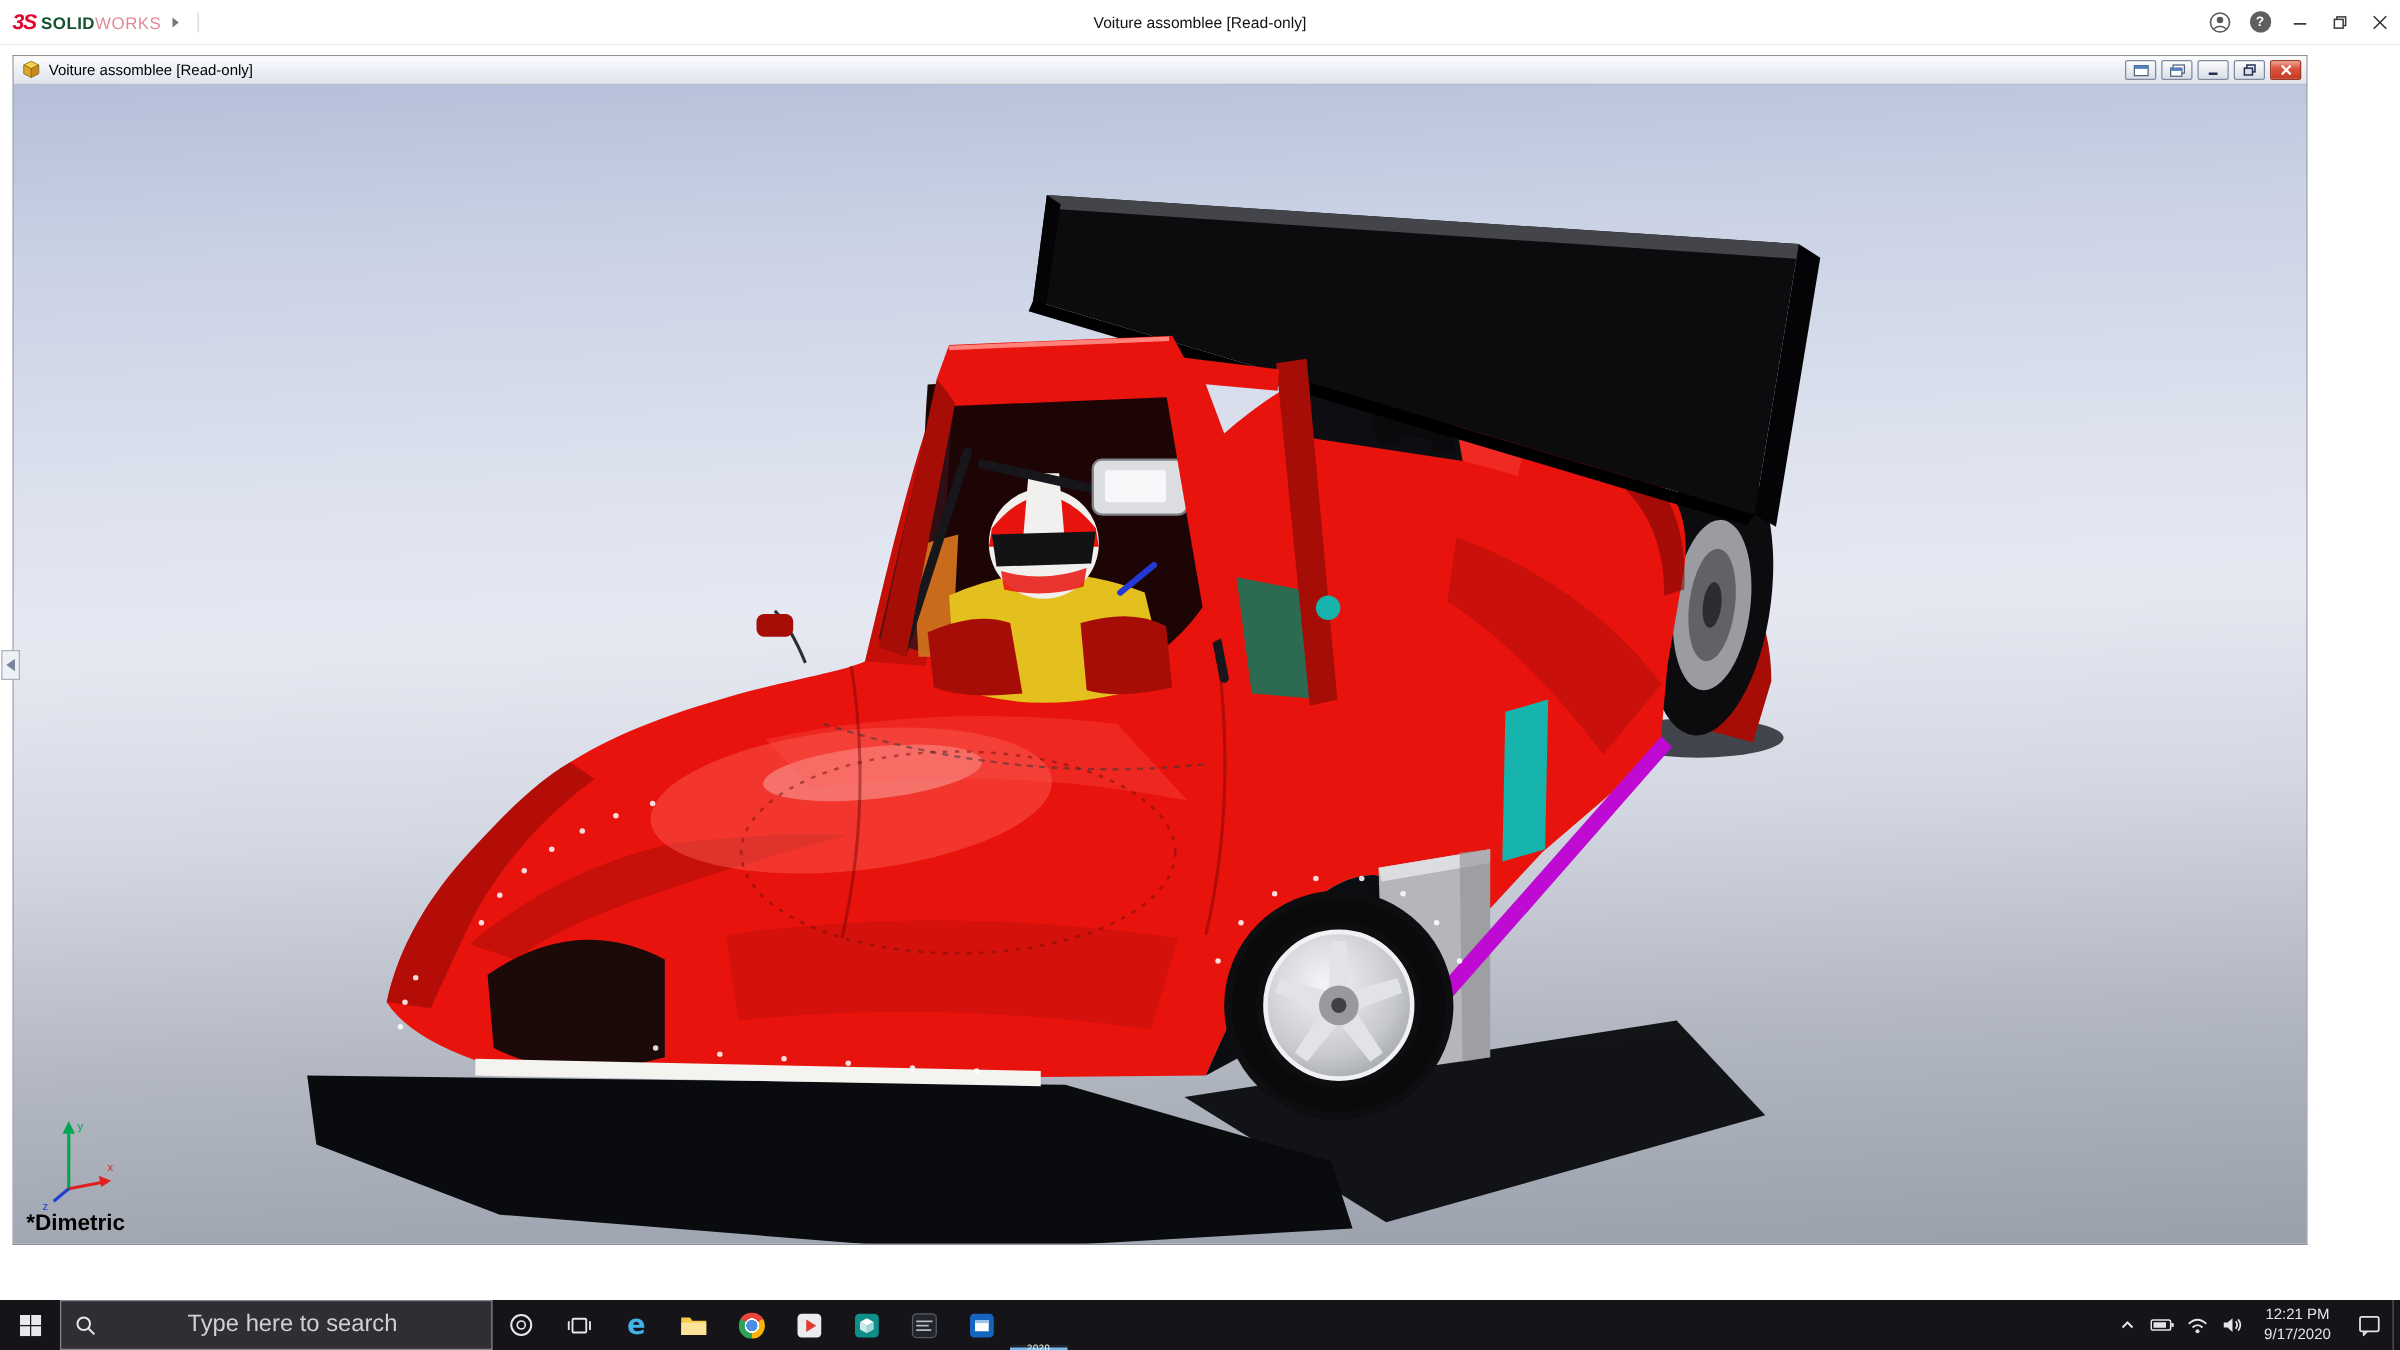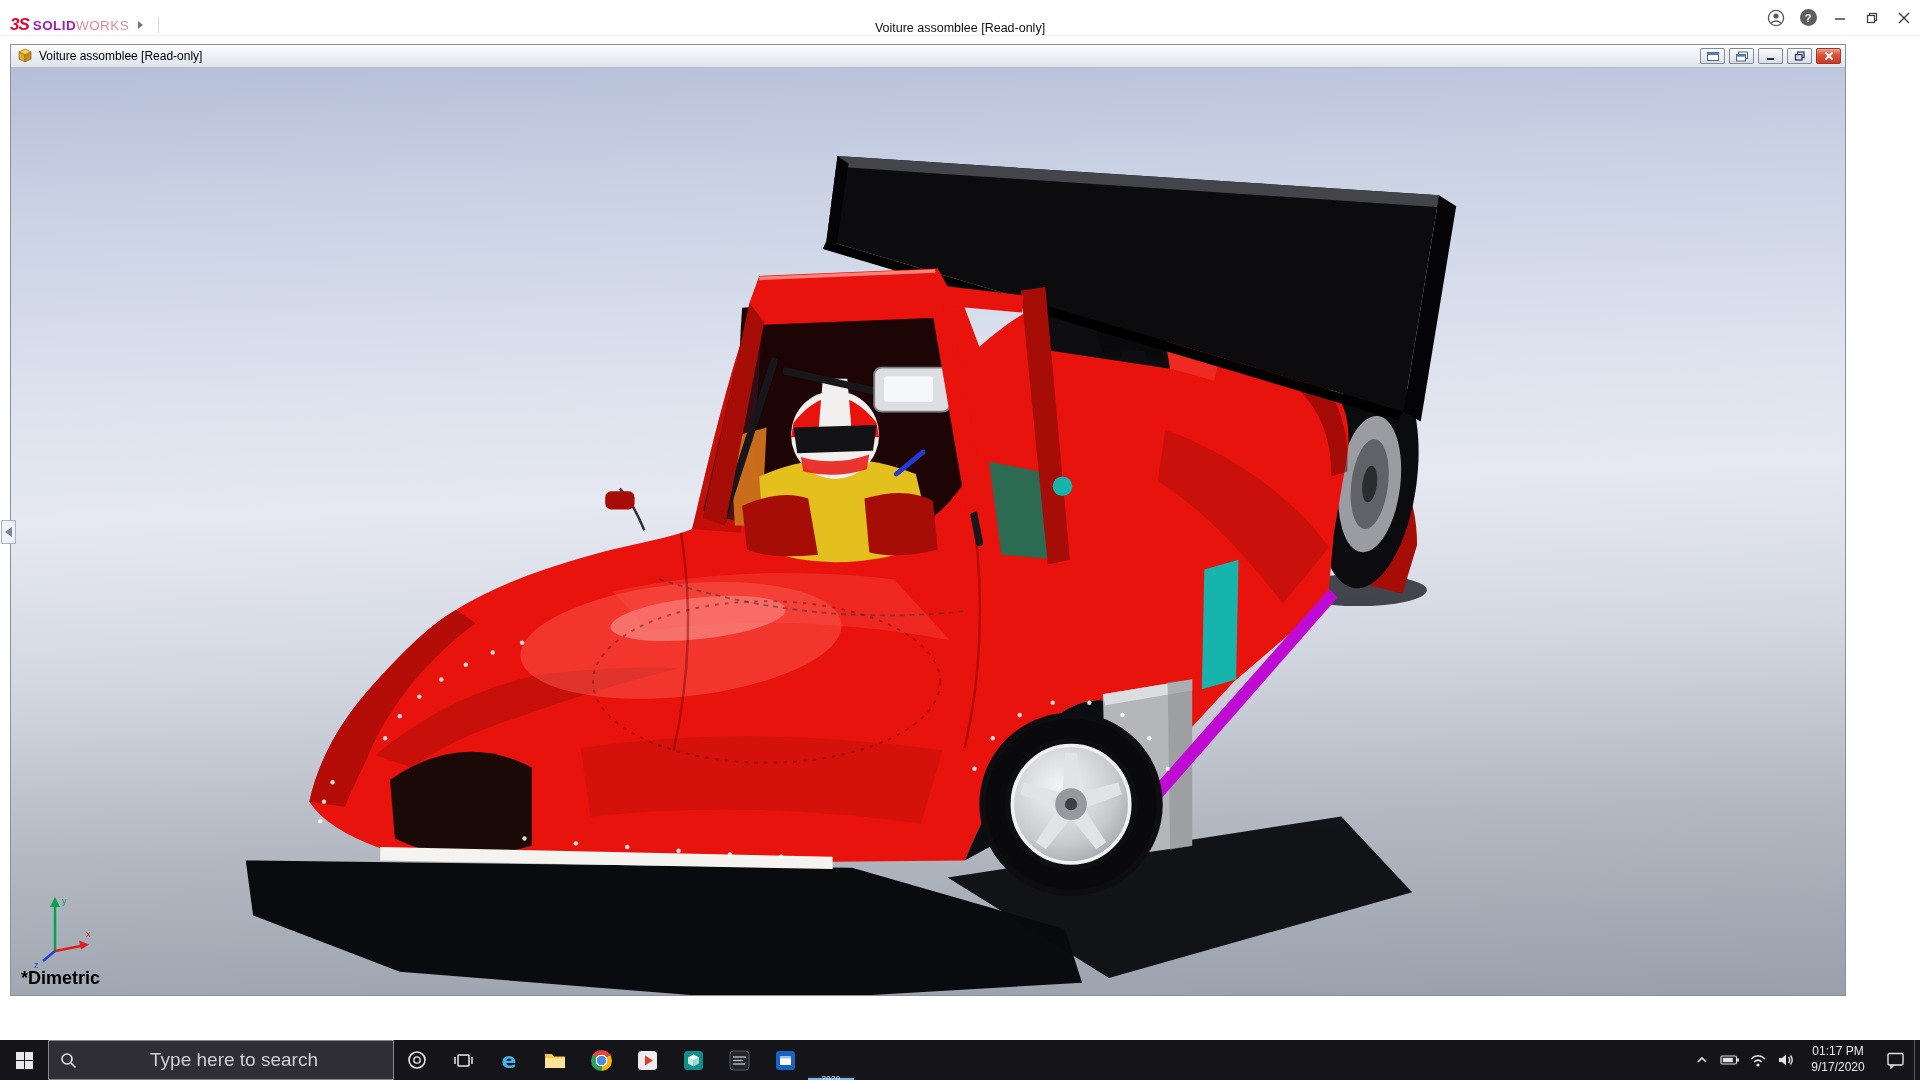--- a/index.html
+++ b/index.html
@@ -9,26 +9,26 @@
     --rim-silver:#c9cbce; --panel-gray:#b4b6ba; --taskbar-bg:#141419;
     --close-red:#d8422c; --viewport-top:#b5bfd8; --viewport-bottom:#99a0ab;
   }
   *{margin:0;padding:0;box-sizing:border-box;}
   html,body{width:1920px;height:1080px;overflow:hidden;}
   body{font-family:"Liberation Sans",sans-serif;background:#fff;}
   .screen{position:relative;width:1920px;height:1080px;background:#fff;overflow:hidden;}
 
   
   .titlebar{position:absolute;left:0;top:0;width:100%;height:36px;background:#fff;
-    display:flex;align-items:flex-end;padding-left:10px;border-bottom:1px solid #f0f0f0;}
+    display:flex;align-items:center;padding-left:10px;border-bottom:1px solid #f0f0f0;}
   .tb-left{display:flex;align-items:center;gap:7px;}
   .logo{display:flex;align-items:baseline;gap:4px;}
   .logo-3s{color:#e4032e;font-weight:bold;font-style:italic;font-size:17px;letter-spacing:-1px;}
   .brand{font-size:13.5px;letter-spacing:.4px;}
-  .brand .solid{color:#a21caf;font-weight:bold;}
+  .brand .solid{color:#14532d;font-weight:bold;}
   .brand .works{color:#c8102e;opacity:.5;font-weight:normal;}
   .tb-arrow{width:0;height:0;border-top:4px solid transparent;border-bottom:4px solid transparent;border-left:5px solid #777;margin-left:2px;}
   .tb-sep{width:1px;height:16px;background:#d8d8d8;margin-left:8px;}
   .tb-title{position:absolute;left:50%;transform:translateX(-50%);font-size:12.5px;color:#111;white-space:nowrap;}
   .tb-right{margin-left:auto;display:flex;align-items:center;height:100%;}
   .tb-ico{width:32px;height:36px;display:flex;align-items:center;justify-content:center;}
   .help-circle{width:17px;height:17px;border-radius:50%;background:#5f5f5f;color:#fff;font-size:11px;font-weight:bold;
     display:flex;align-items:center;justify-content:center;}
 
   
@@ -436,21 +436,21 @@
         </svg>
       </div>
       <div class="tray-btn">
         <svg width="20" height="18" viewBox="0 0 20 18">
           <path d="M3,7 h3 l4,-3.5 v11 l-4,-3.5 h-3 Z" fill="#e4e4e7"></path>
           <path d="M12.5,6 Q15,9 12.5,12" fill="none" stroke="#e4e4e7" stroke-width="1.4"></path>
           <path d="M14.5,4.5 Q18,9 14.5,13.5" fill="none" stroke="#e4e4e7" stroke-width="1.4"></path>
         </svg>
       </div>
       <div class="clock">
-        <div>01:17 PM</div>
+        <div>12:21 PM</div>
         <div>9/17/2020</div>
       </div>
       <div class="tray-btn action-btn">
         <svg width="19" height="18" viewBox="0 0 19 18">
           <rect x="2" y="2.5" width="15" height="11.5" rx="1.5" fill="none" stroke="#e4e4e7" stroke-width="1.4"></rect>
           <path d="M5,14 L5,17 L8,14" fill="none" stroke="#e4e4e7" stroke-width="1.4"></path>
         </svg>
       </div>
       <div class="show-desktop"></div>
     </div>

